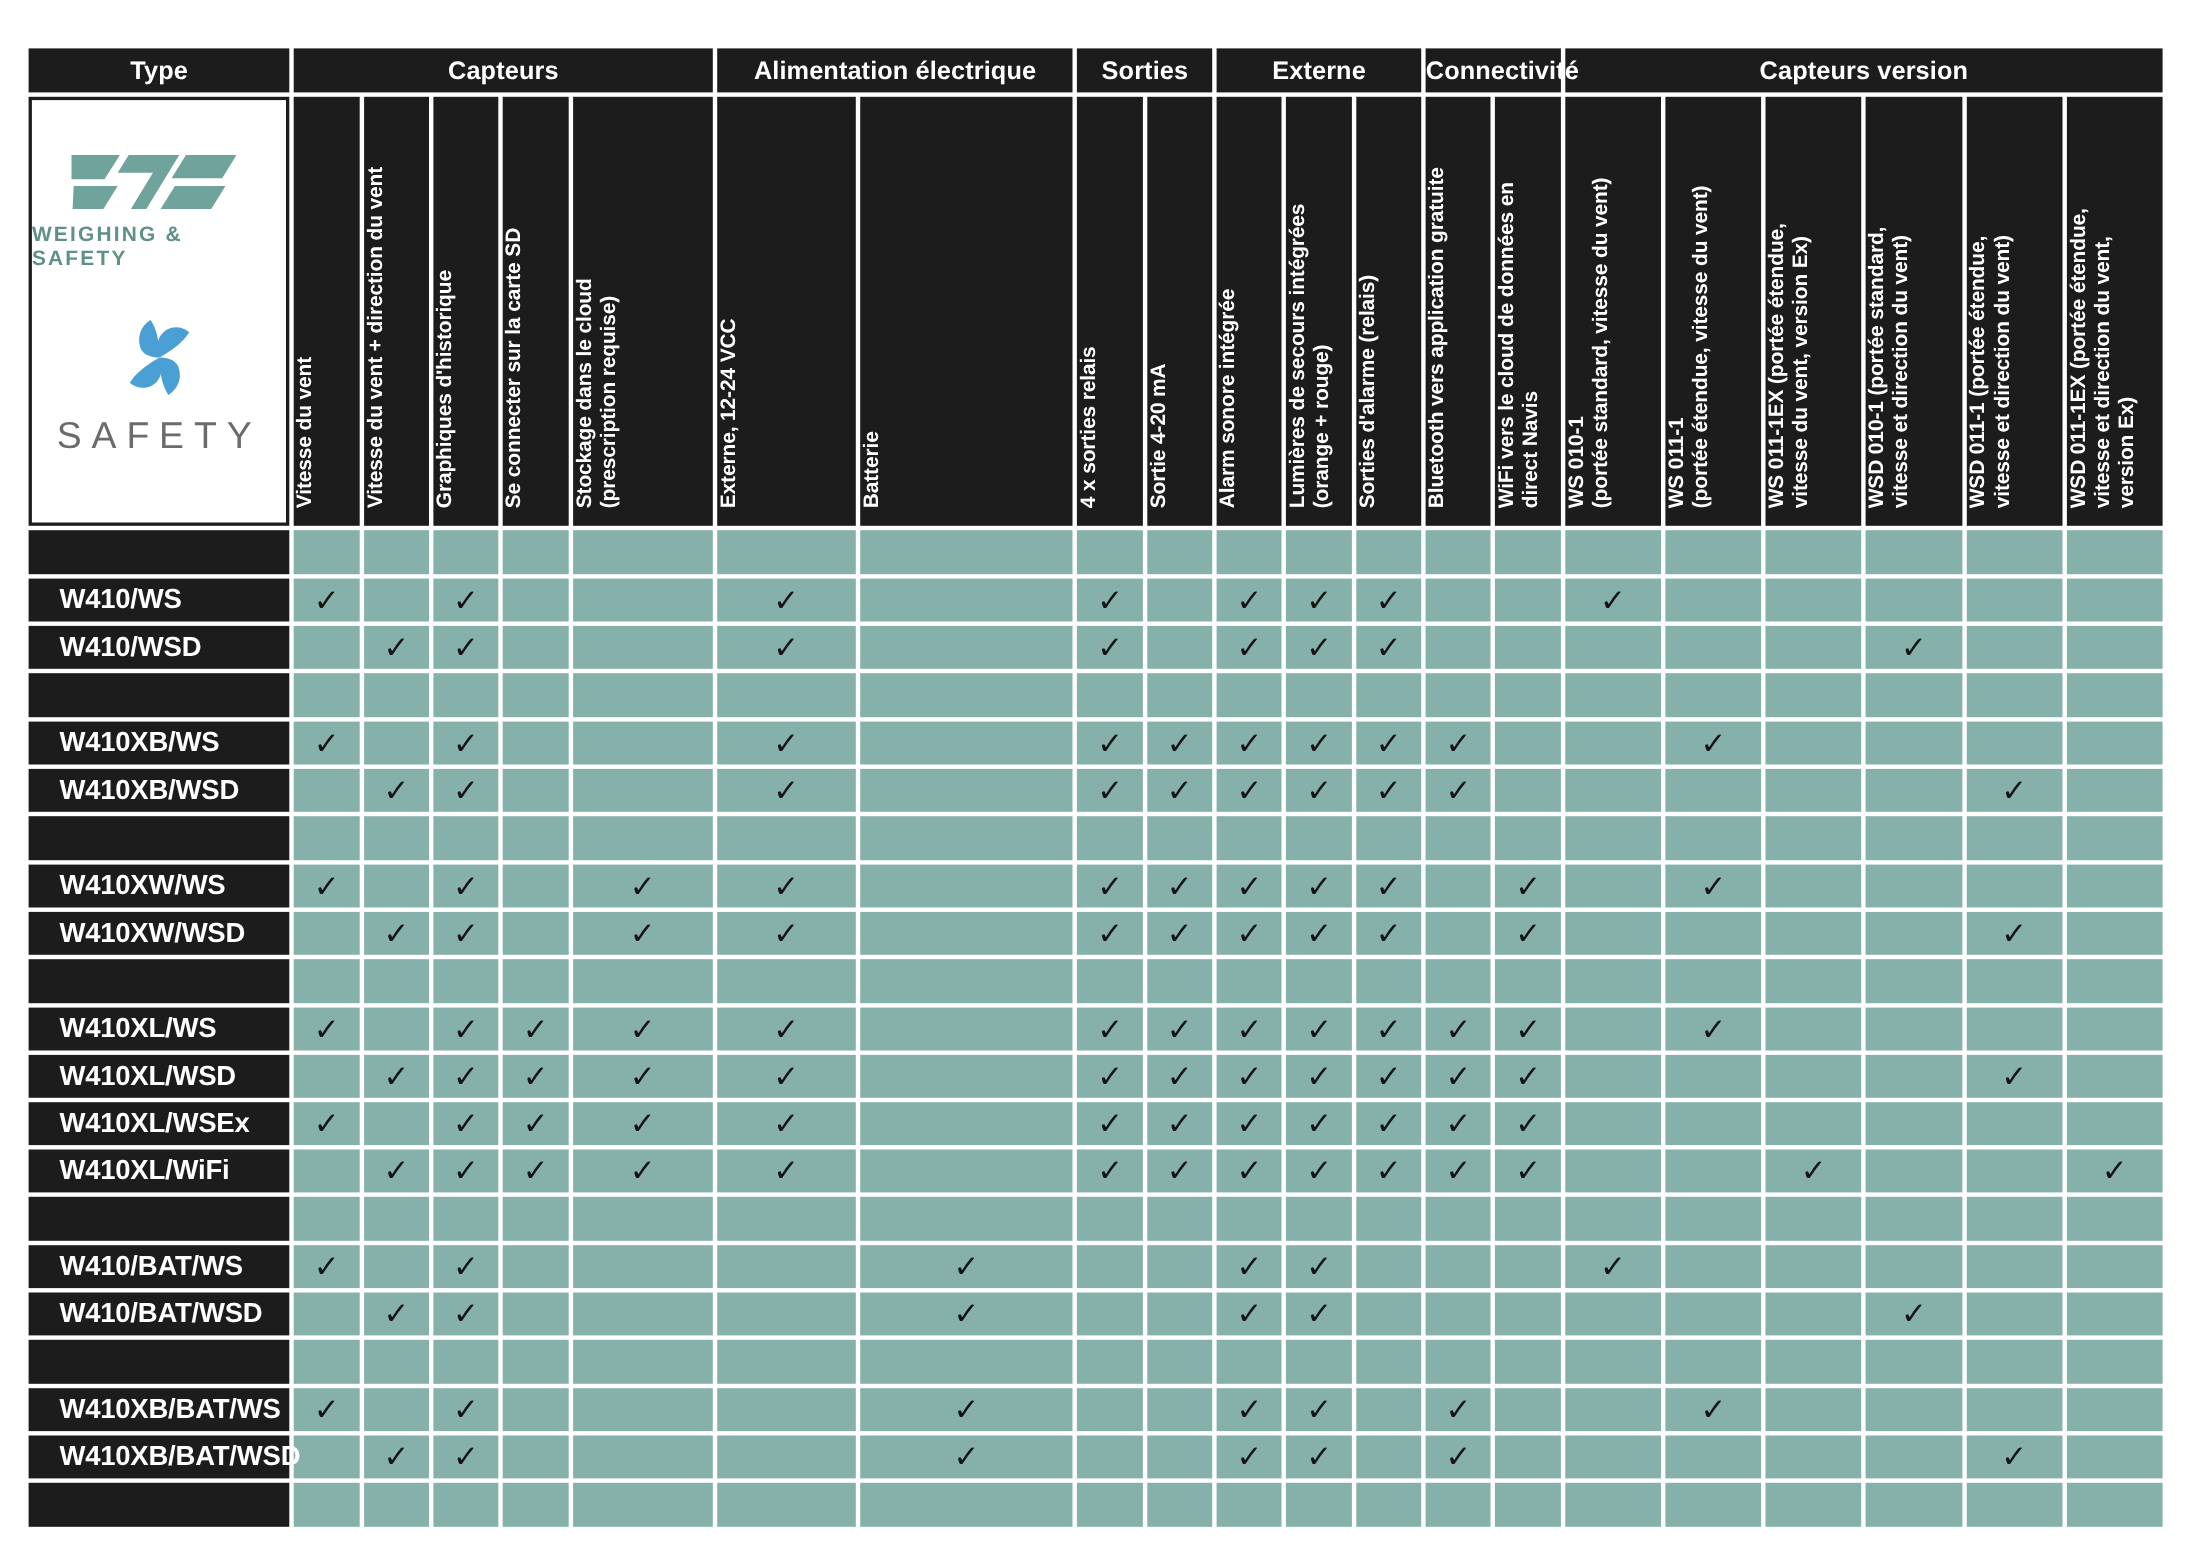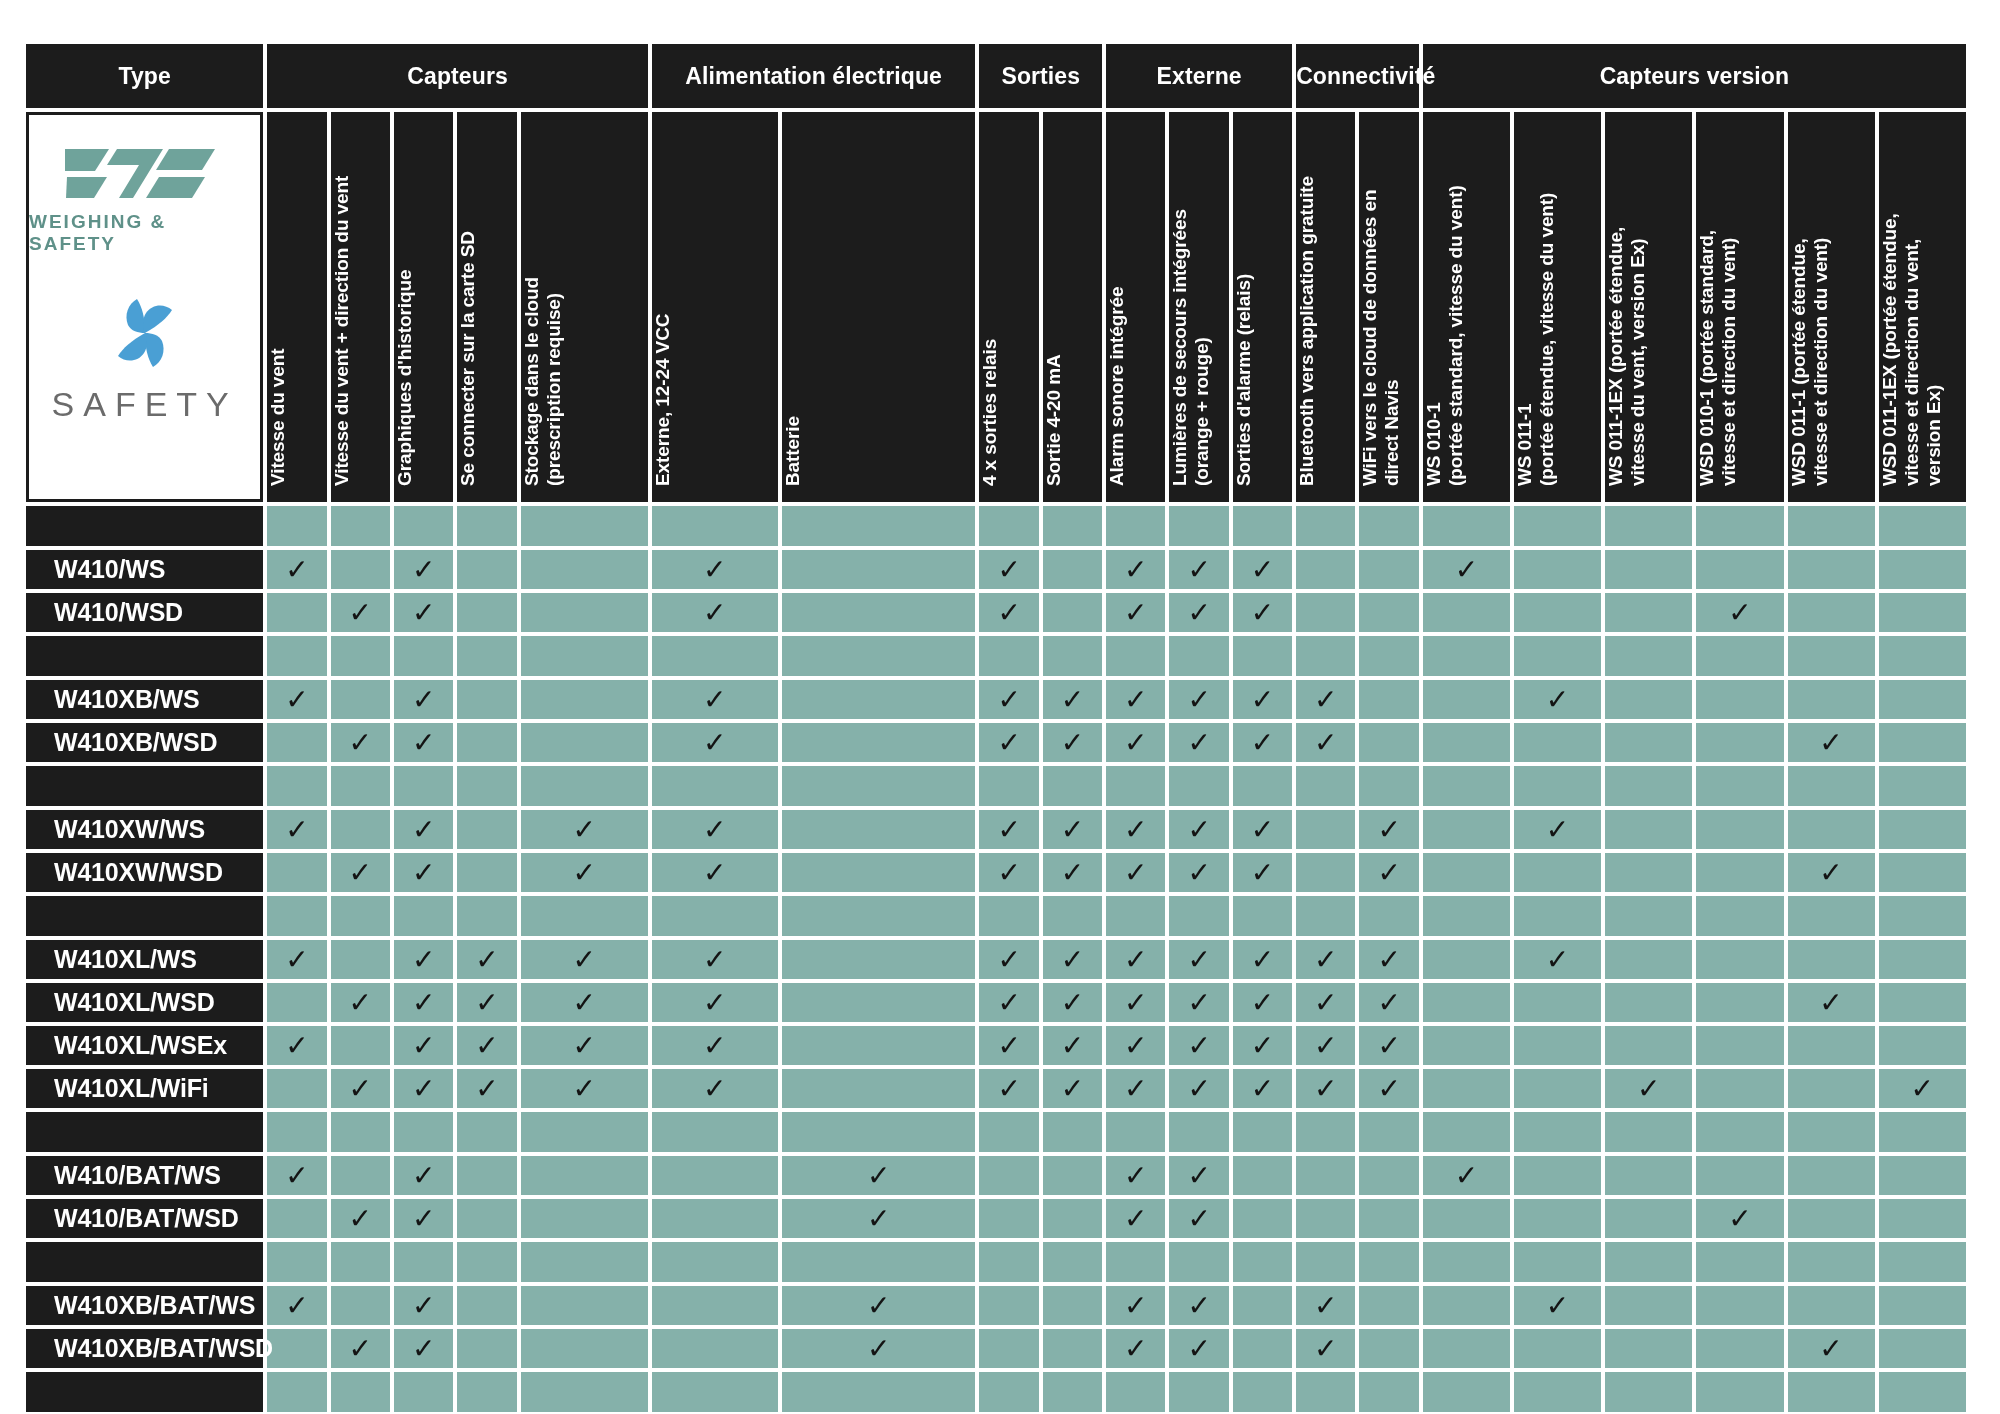--- a/index.html
+++ b/index.html
@@ -21,37 +21,38 @@
     table-layout: fixed;
     background: #ffffff;
   }
   
   .grouphead {
     background: #1c1c1c;
     color: #ffffff;
     font-weight: bold;
     font-size: 23px;
     text-align: center;
-    height: 64px;
+    height: 40px;
     vertical-align: middle;
     letter-spacing: .1px;
   }
   
   .logocell {
     background: #ffffff;
     vertical-align: top;
     padding: 0;
     border: 3px solid #1c1c1c;
     height: 390px;
   }
   .logobox {
     display: flex; flex-direction: column;
     align-items: center; justify-content: flex-start;
     height: 100%;
     padding-top: 30px;
+    margin-top: 16px;
   }
   .rds-mark { display:block; }
   .ws-text {
     font-size: 19px; letter-spacing: 2.0px;
     color: #5f9189; font-weight: bold;
     margin-top: 8px;
   }
   .navis-mark { margin-top: 40px; display:block; }
   .navis-text {
     font-size: 34px; letter-spacing: 9px;

